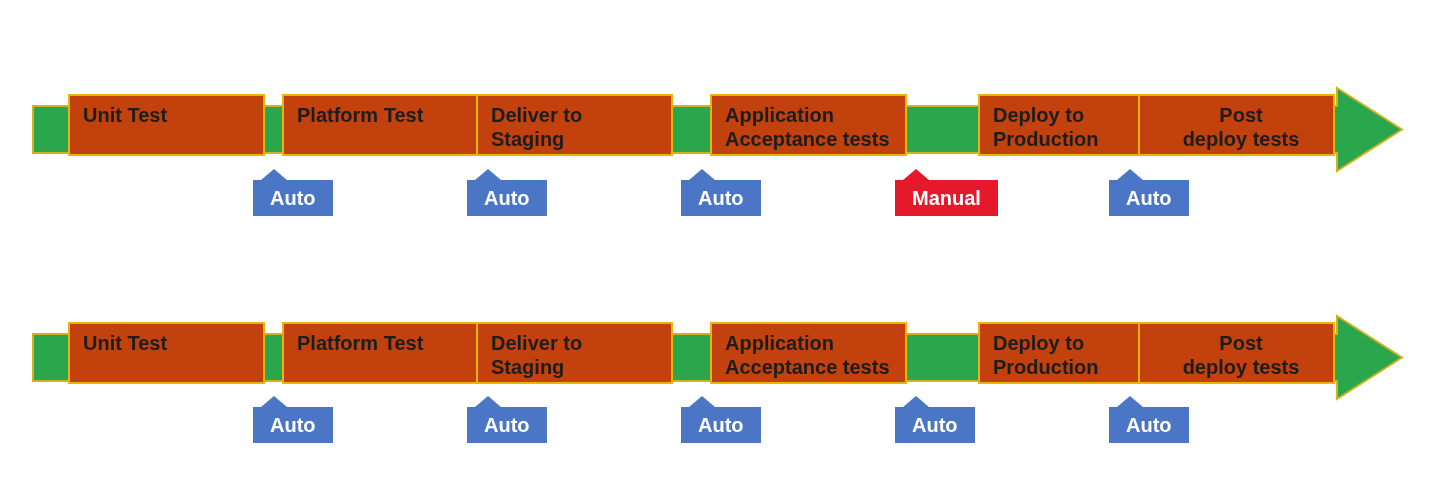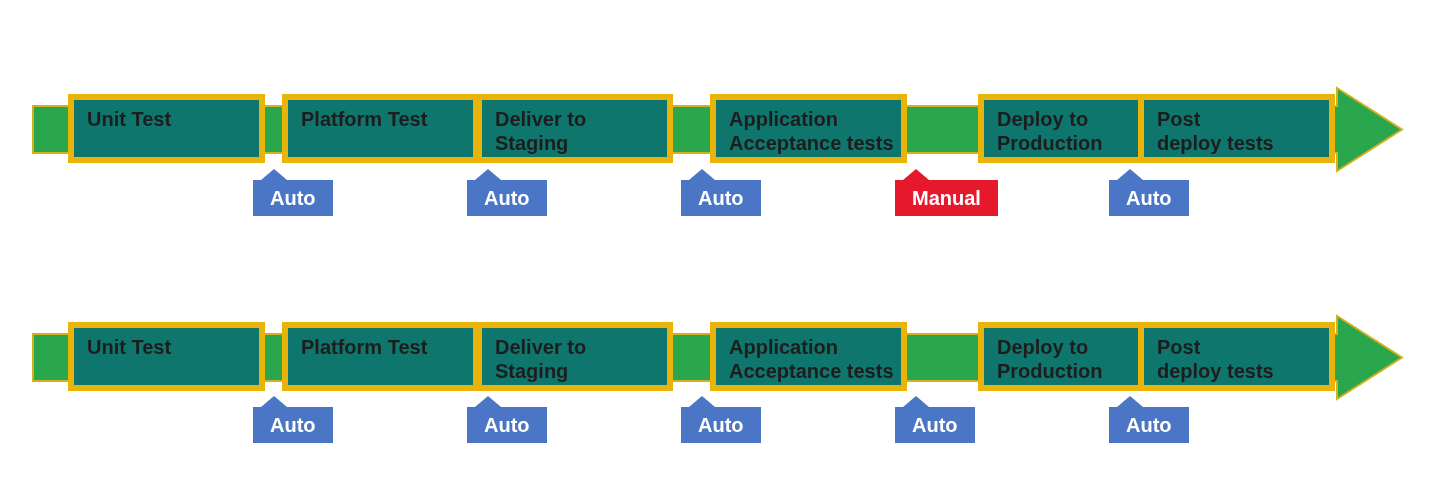--- a/index.html
+++ b/index.html
@@ -8,22 +8,22 @@
     font-family:"Liberation Sans", sans-serif; overflow:hidden;
   }
   .row-title {
     position:absolute; left:70px;
     font-size:30px; font-weight:700; color:#161616; letter-spacing:0.2px;
   }
   .row-title.t1 { top:22px; }
   .row-title.t2 { top:250px; }
   .arrow-layer { position:absolute; left:0; top:0; width:1456px; height:495px; }
   .stage-box {
-    position:absolute; box-sizing:border-box; width:197px; height:69px;
-    background:#0f766e; border:6px solid #eab308;
+    position:absolute; box-sizing:border-box; width:197px; height:62px;
+    background:#c2410c; border:2px solid #eab308;
   }
   .stage-box .stage-label {
     display:block; padding:7px 4px 0 13px;
     font-size:20px; font-weight:700; line-height:1.22; color:#1d1d1d;
     white-space:pre-line;
   }
   .gate {
     position:absolute; height:36px; box-sizing:border-box;
     display:flex; align-items:center; padding:0 17px;
     font-size:20px; font-weight:700; color:#ffffff;
@@ -32,21 +32,21 @@
   .gate.manual { --c:#e5192b; }
   .gate::before {
     content:""; position:absolute; top:-11px; left:8px;
     width:0; height:0;
     border-left:13px solid transparent;
     border-right:13px solid transparent;
     border-bottom:11px solid var(--c);
   }
   .gate .gate-label { position:relative; }
   
-  .bx0{left:68px;} .bx1{left:282px;} .bx2{left:476px;} .bx3{left:710px;} .bx4{left:978px;} .bx5{left:1138px;}
+  .bx0{left:68px;} .bx1{left:282px;} .bx2{left:476px;} .bx3{left:710px;} .bx4{left:978px;} .bx5{left:1138px;text-align:center;}
   .r1 .stage-box{top:94px;} .r2 .stage-box{top:322px;}
   .g0{left:253px;} .g1{left:467px;} .g2{left:681px;} .g3{left:895px;} .g4{left:1109px;}
   .r1 .gate{top:180px;} .r2 .gate{top:407px;}
 </style>
 </head>
 <body>
 
 <div class="stage">
 
   <svg class="arrow-layer" viewBox="0 0 1456 495" xmlns="http://www.w3.org/2000/svg">

